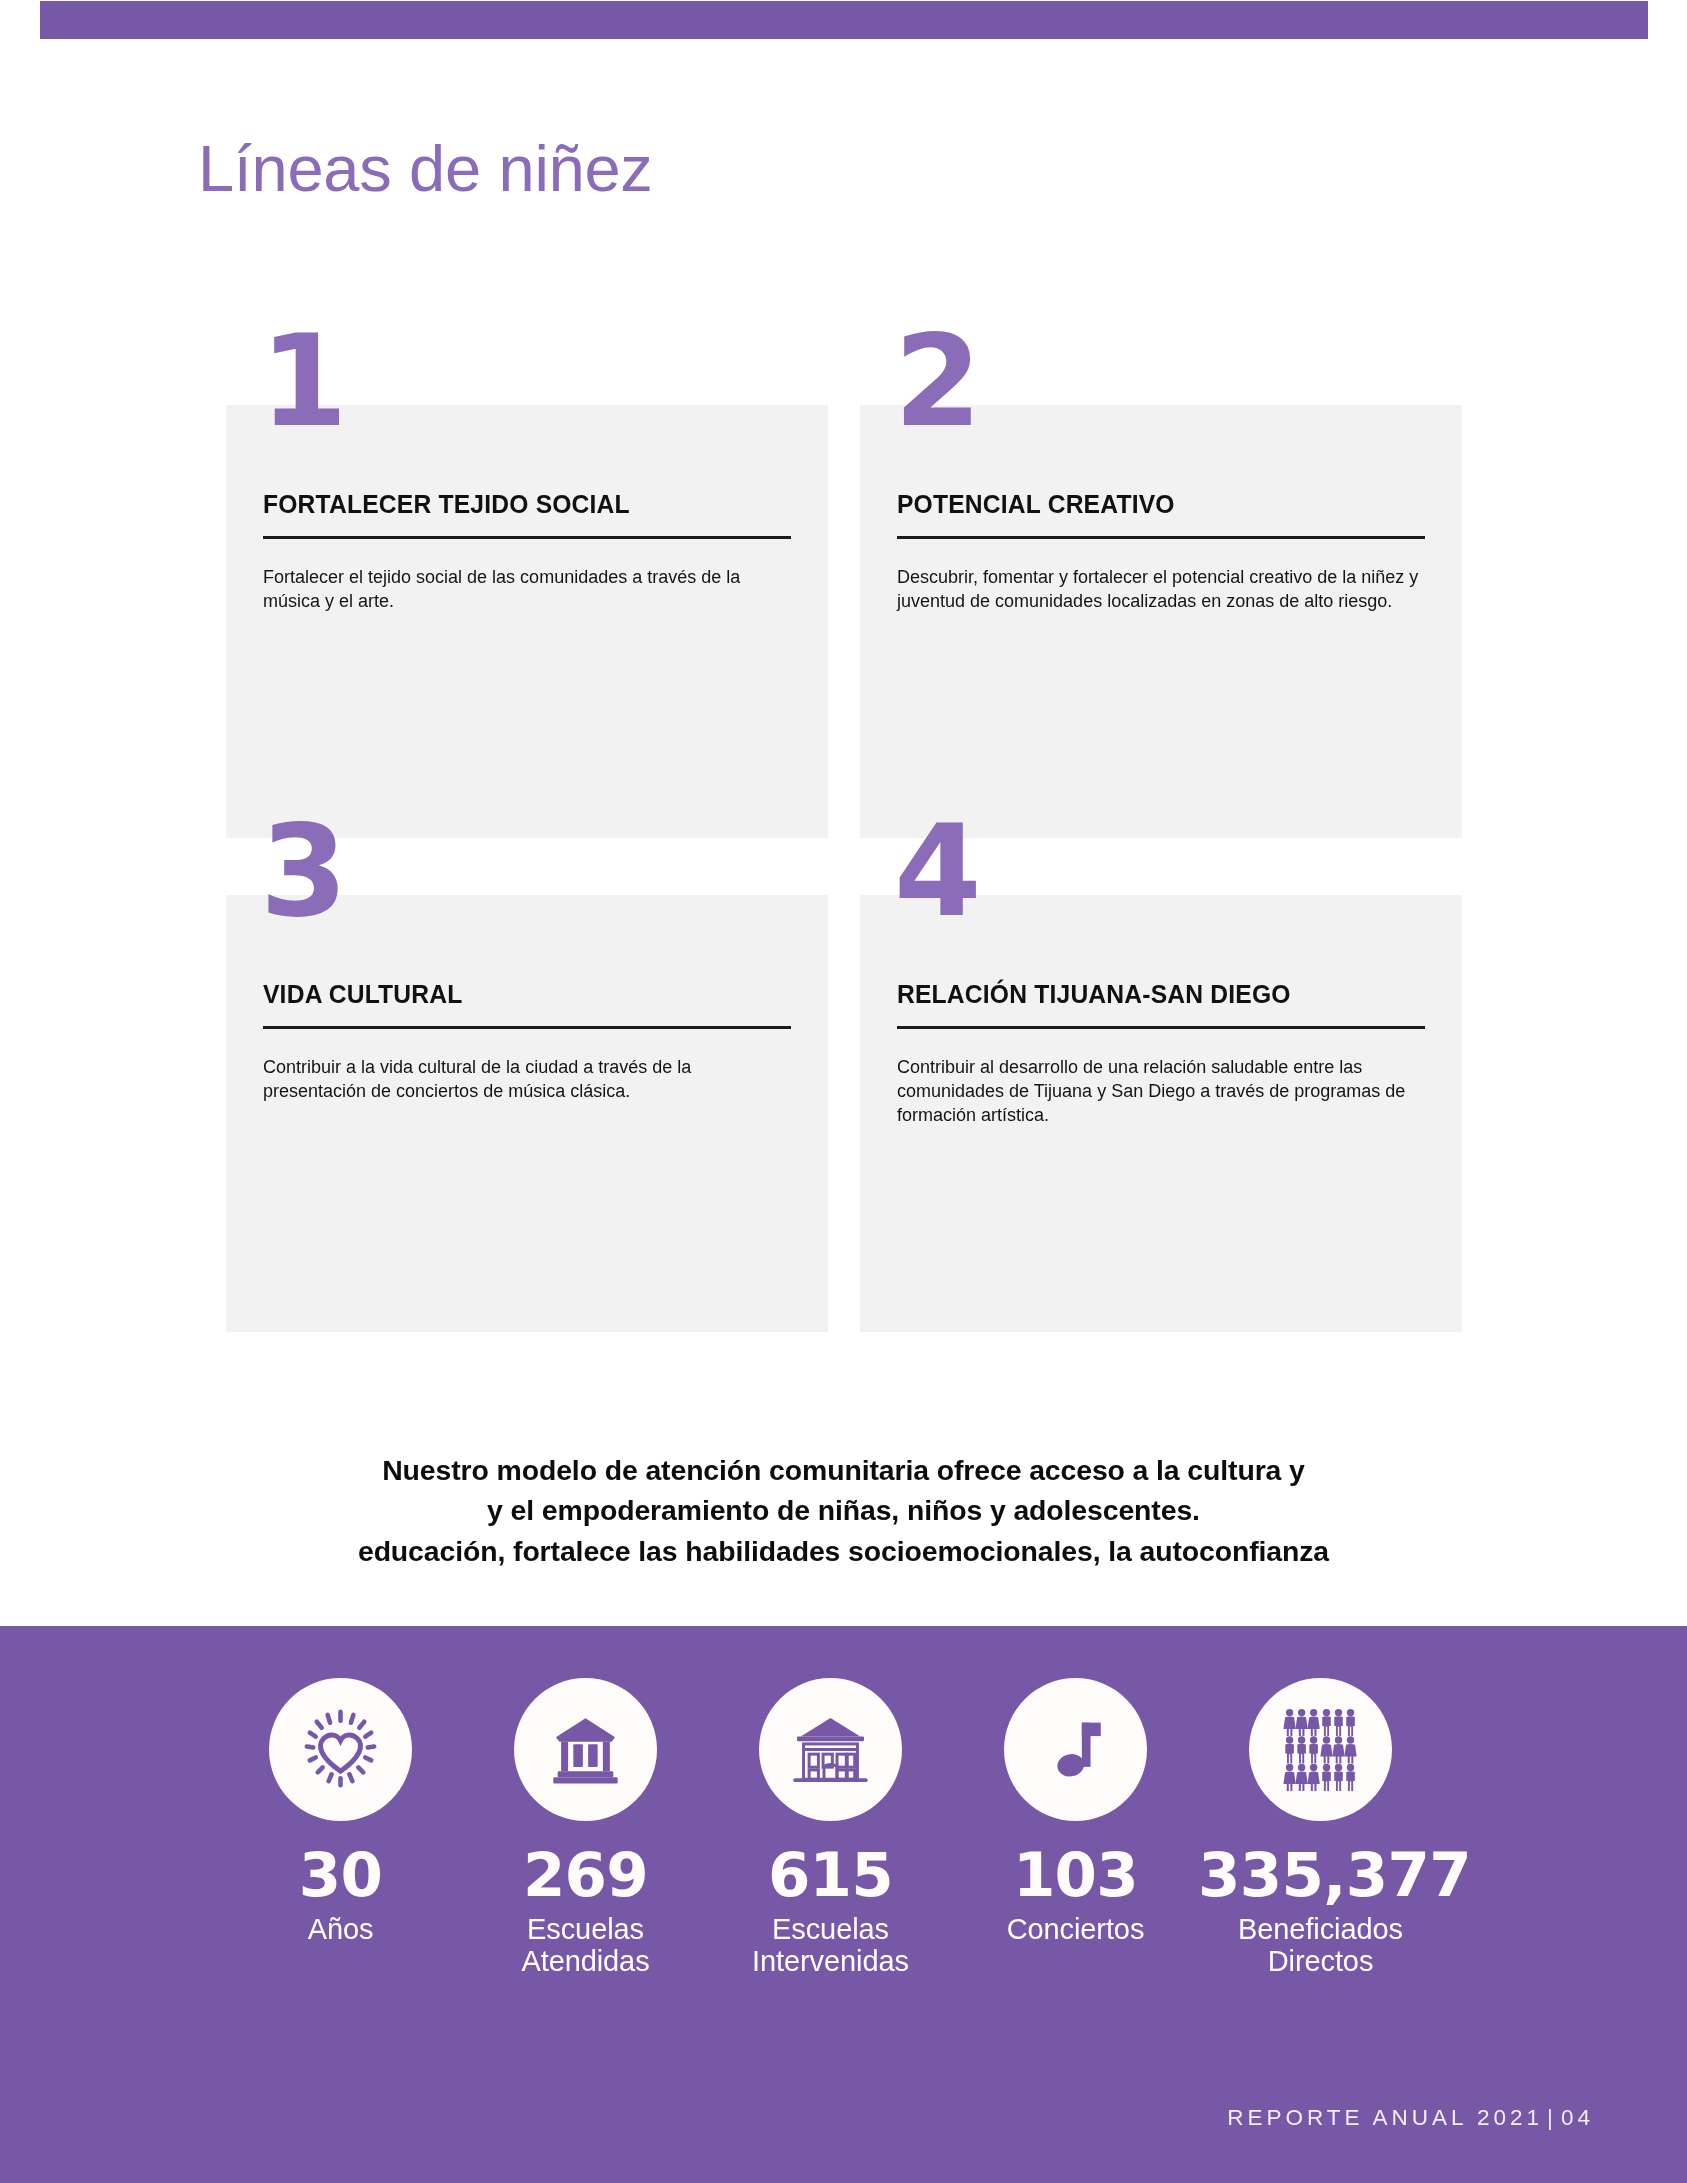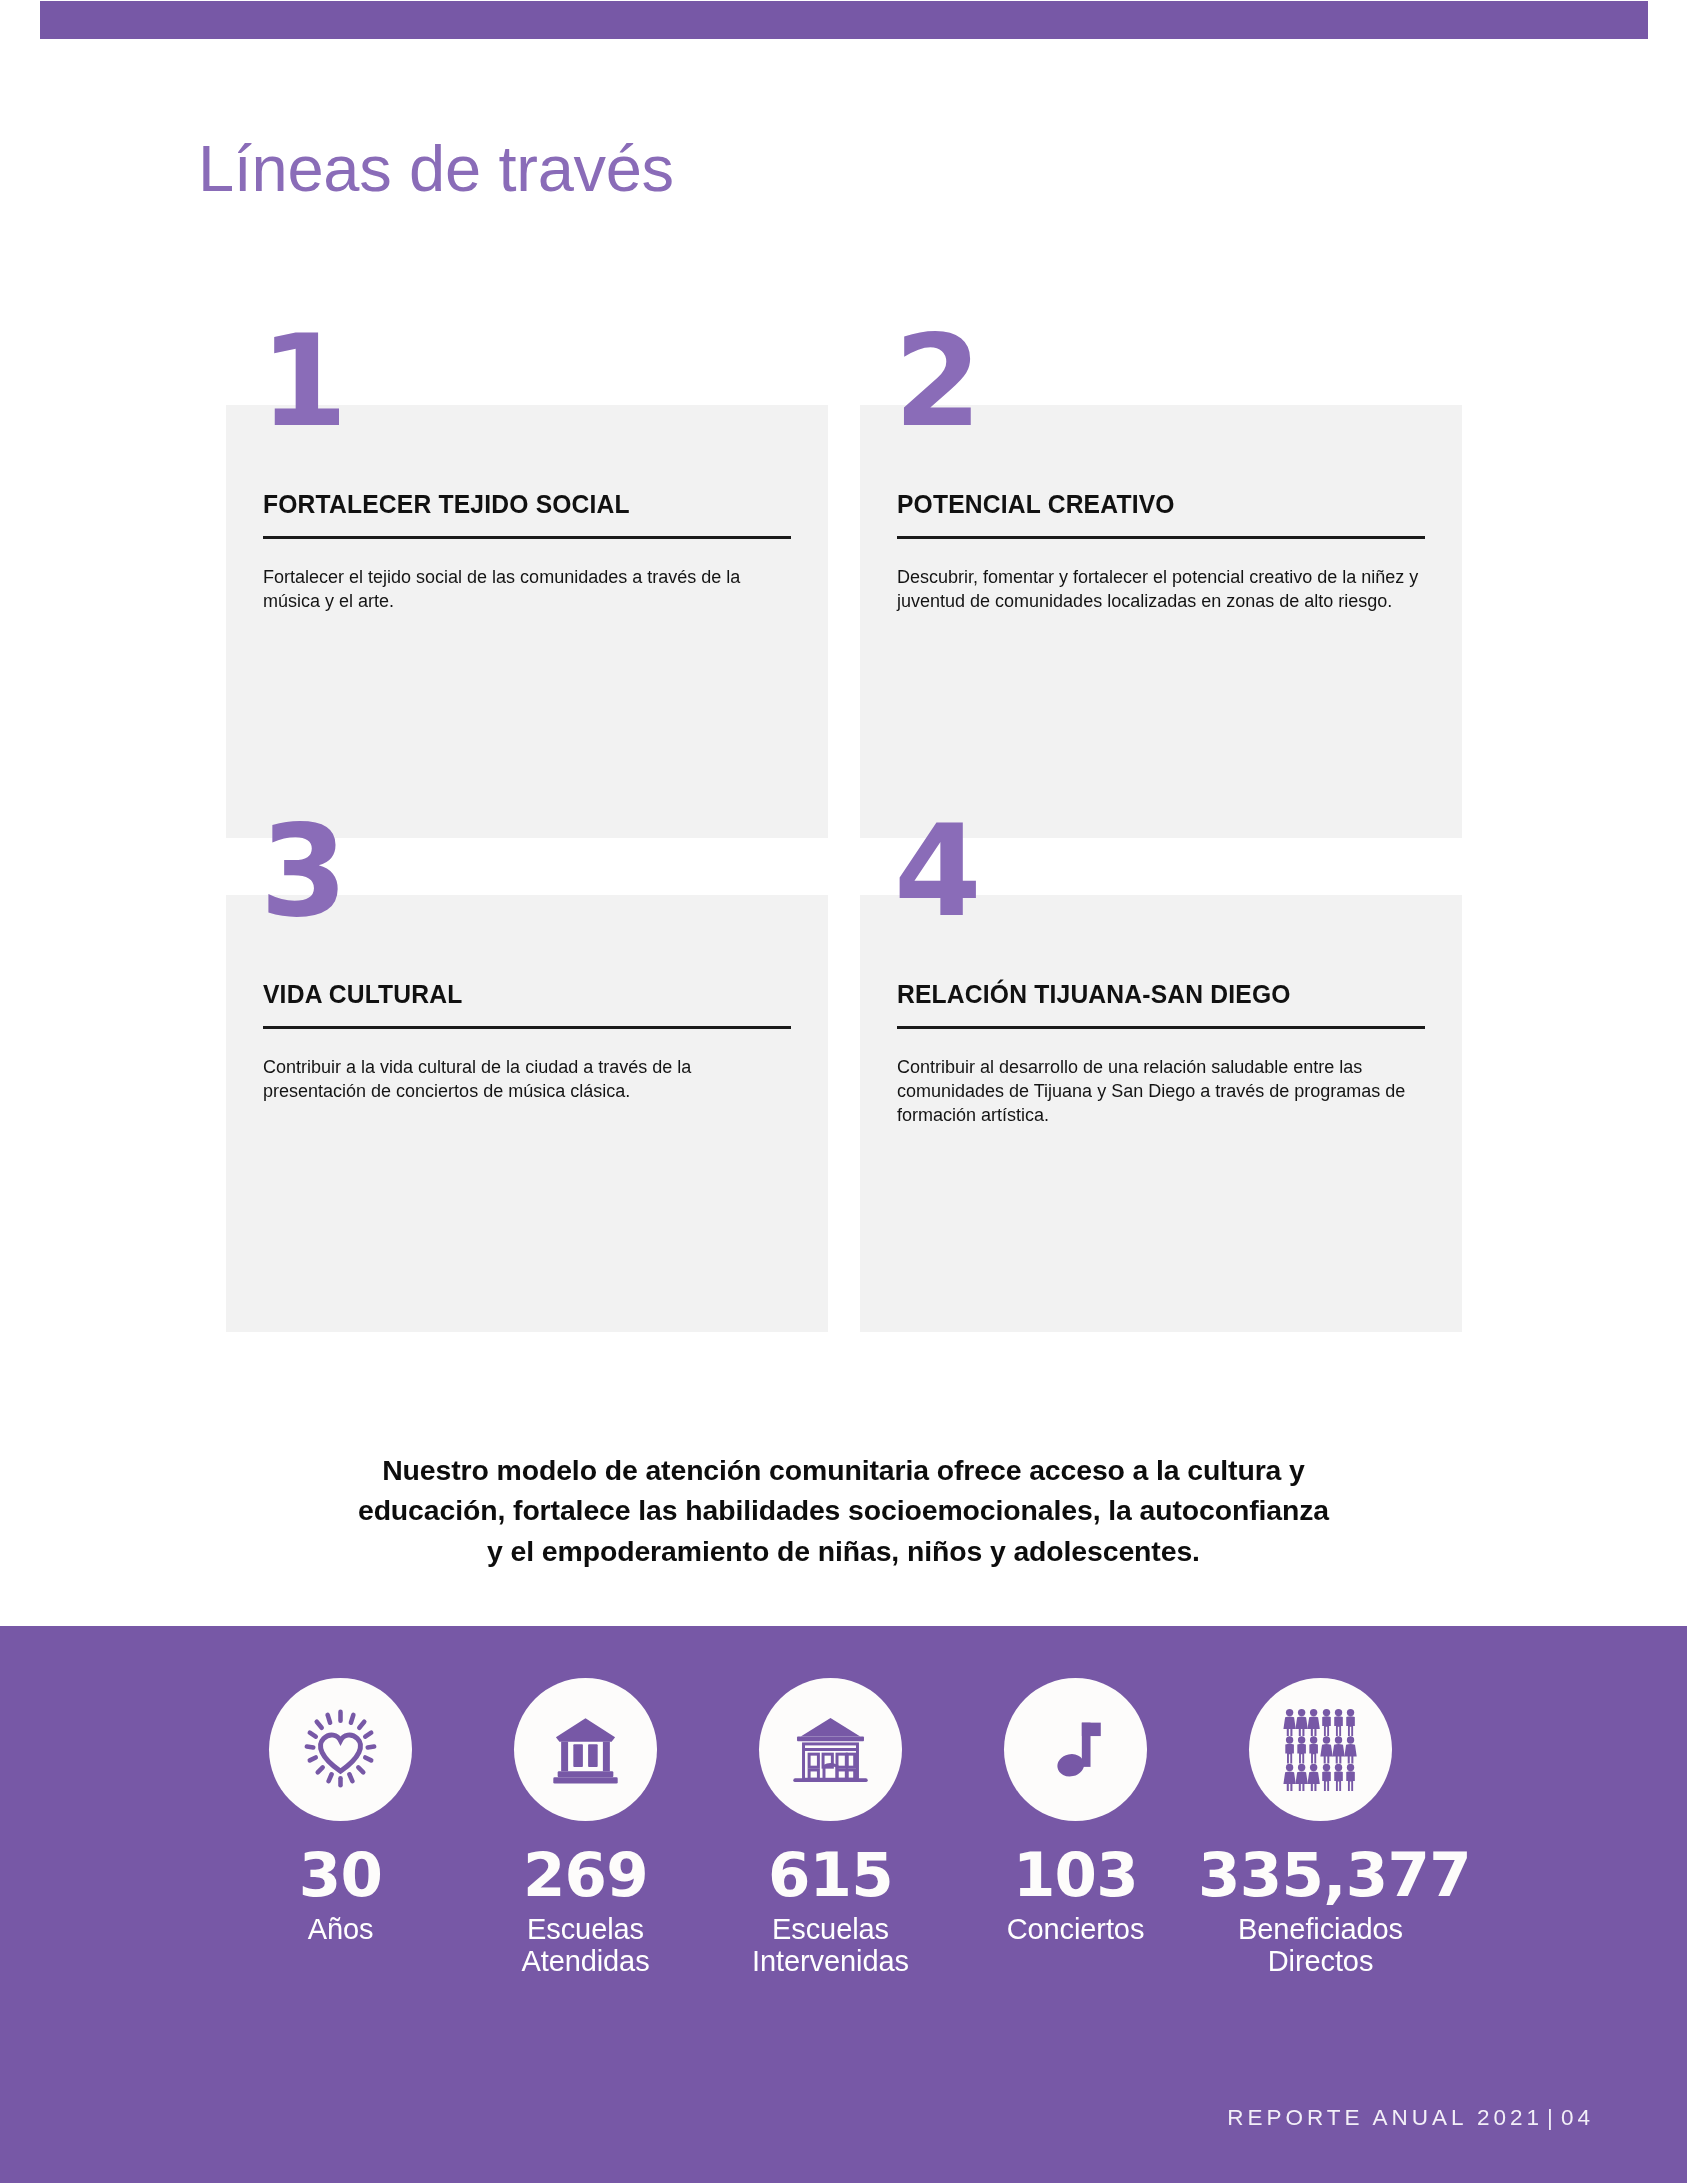--- a/index.html
+++ b/index.html
@@ -187,21 +187,21 @@
     font-weight: 400;
     white-space: nowrap;
   }
   .footer-sep { padding: 0 4px; }
 </style>
 </head>
 <body>
 
 <div class="top-bar"></div>
 
-<div class="page-title">Líneas de través</div>
+<div class="page-title">Líneas de niñez</div>
 
 <div class="cards">
 
   <div class="card-row">
 
     <div class="card tall">
       <div class="card-number">1</div>
       <h3 class="card-heading">FORTALECER TEJIDO SOCIAL</h3>
       <div class="card-rule"></div>
       <p class="card-body">Fortalecer el tejido social de las comunidades a través de la música y el arte.</p>
@@ -230,22 +230,22 @@
       <h3 class="card-heading">RELACIÓN TIJUANA-SAN DIEGO</h3>
       <div class="card-rule"></div>
       <p class="card-body">Contribuir al desarrollo de una relación saludable entre las comunidades de Tijuana y San Diego a través de programas de formación artística.</p>
     </div>
 
   </div>
 </div>
 
 <div class="statement">
   <span>Nuestro modelo de atención comunitaria ofrece acceso a la cultura y</span>
+  <span>y el empoderamiento de niñas, niños y adolescentes.</span>
   <span>educación, fortalece las habilidades socioemocionales, la autoconfianza</span>
-  <span>y el empoderamiento de niñas, niños y adolescentes.</span>
 </div>
 
 <div class="stats-band">
   <div class="stats-row">
 
     <div class="stat">
       <div class="stat-icon">
         <svg width="99" height="99" viewBox="0 0 100 100">
           <g stroke="#7758a6" stroke-width="4.6" stroke-linecap="round" fill="none">
             <path d="M50 72 C30 58 26 46 33 39 C39 33 47 35 50 41 C53 35 61 33 67 39 C74 46 70 58 50 72 Z" stroke-width="5"></path>

